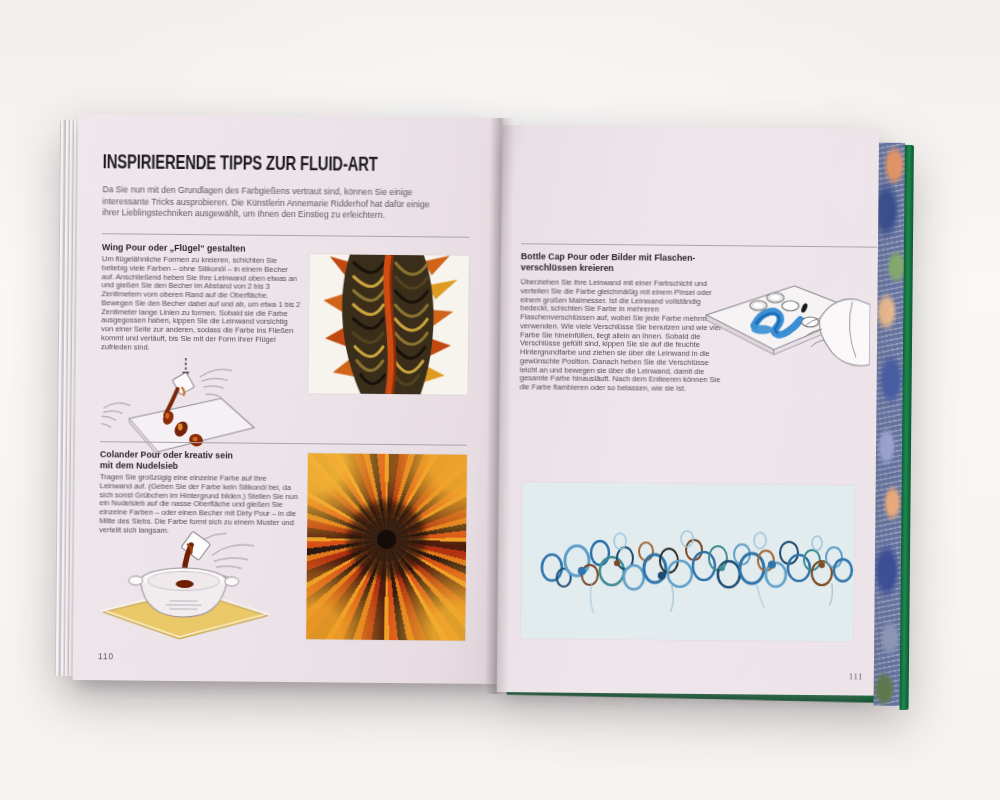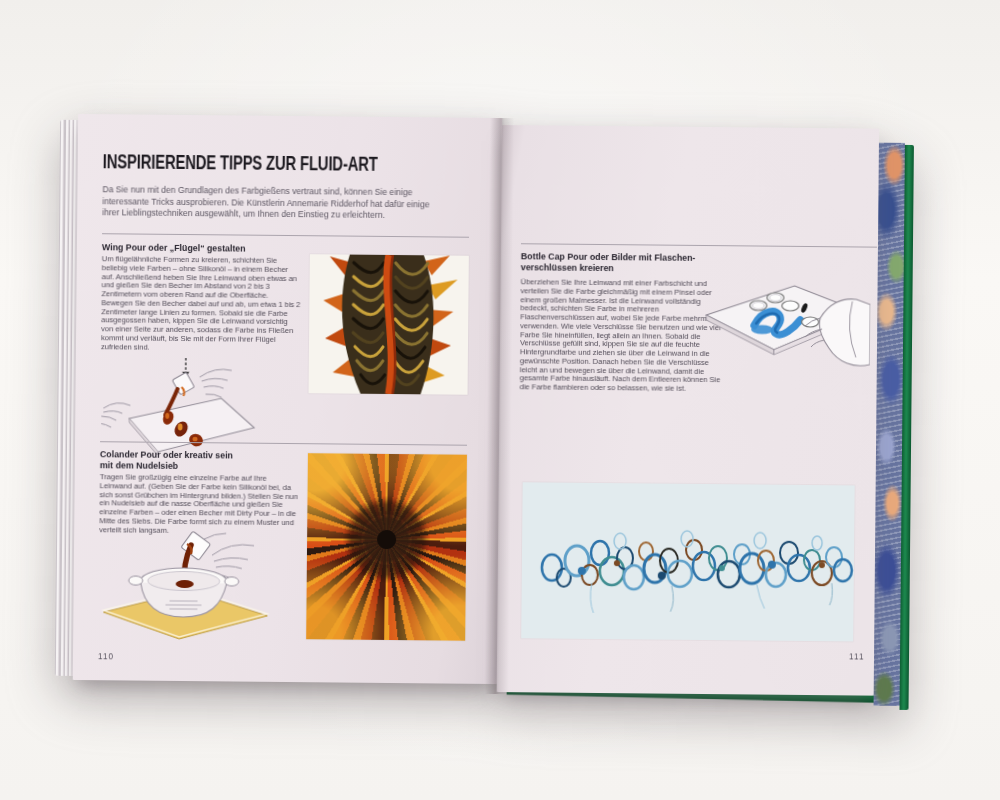--- a/index.html
+++ b/index.html
@@ -81,21 +81,21 @@
   .h-3{left:20px;top:126px;}
   .body-text{
     position:absolute;margin:0;font-size:7.6px;line-height:1.155;color:#534d59;
     letter-spacing:-0.05px;
   }
   .b-1{left:25px;top:141px;width:200px;}
   .b-2{left:25px;top:359px;width:200px;}
   .b-3{left:20px;top:153px;width:207px;}
   .pagenum{position:absolute;font-size:8.2px;color:#5a5560;letter-spacing:1px;}
   .pn-left{left:25px;top:538px;}
-  .pn-right{left:352px;top:524px;}
+  .pn-right{left:352px;top:544px;font-family:Liberation Serif, serif;}
   .illus{position:absolute;}
   .wing-illus{left:26px;top:242px;width:168px;height:98px;}
   .colander-illus{left:18px;top:416px;width:185px;height:112px;}
   .cap-illus{left:200px;top:136px;width:170px;height:114px;}
   .art{position:absolute;box-shadow:0 0 0 .5px rgba(0,0,0,.06);}
   .art-1{left:233px;top:138px;width:159px;height:139px;}
   .art-2{
     left:233px;top:337px;width:159px;height:186px;
     background-color:#c04a10;
     background-image:

